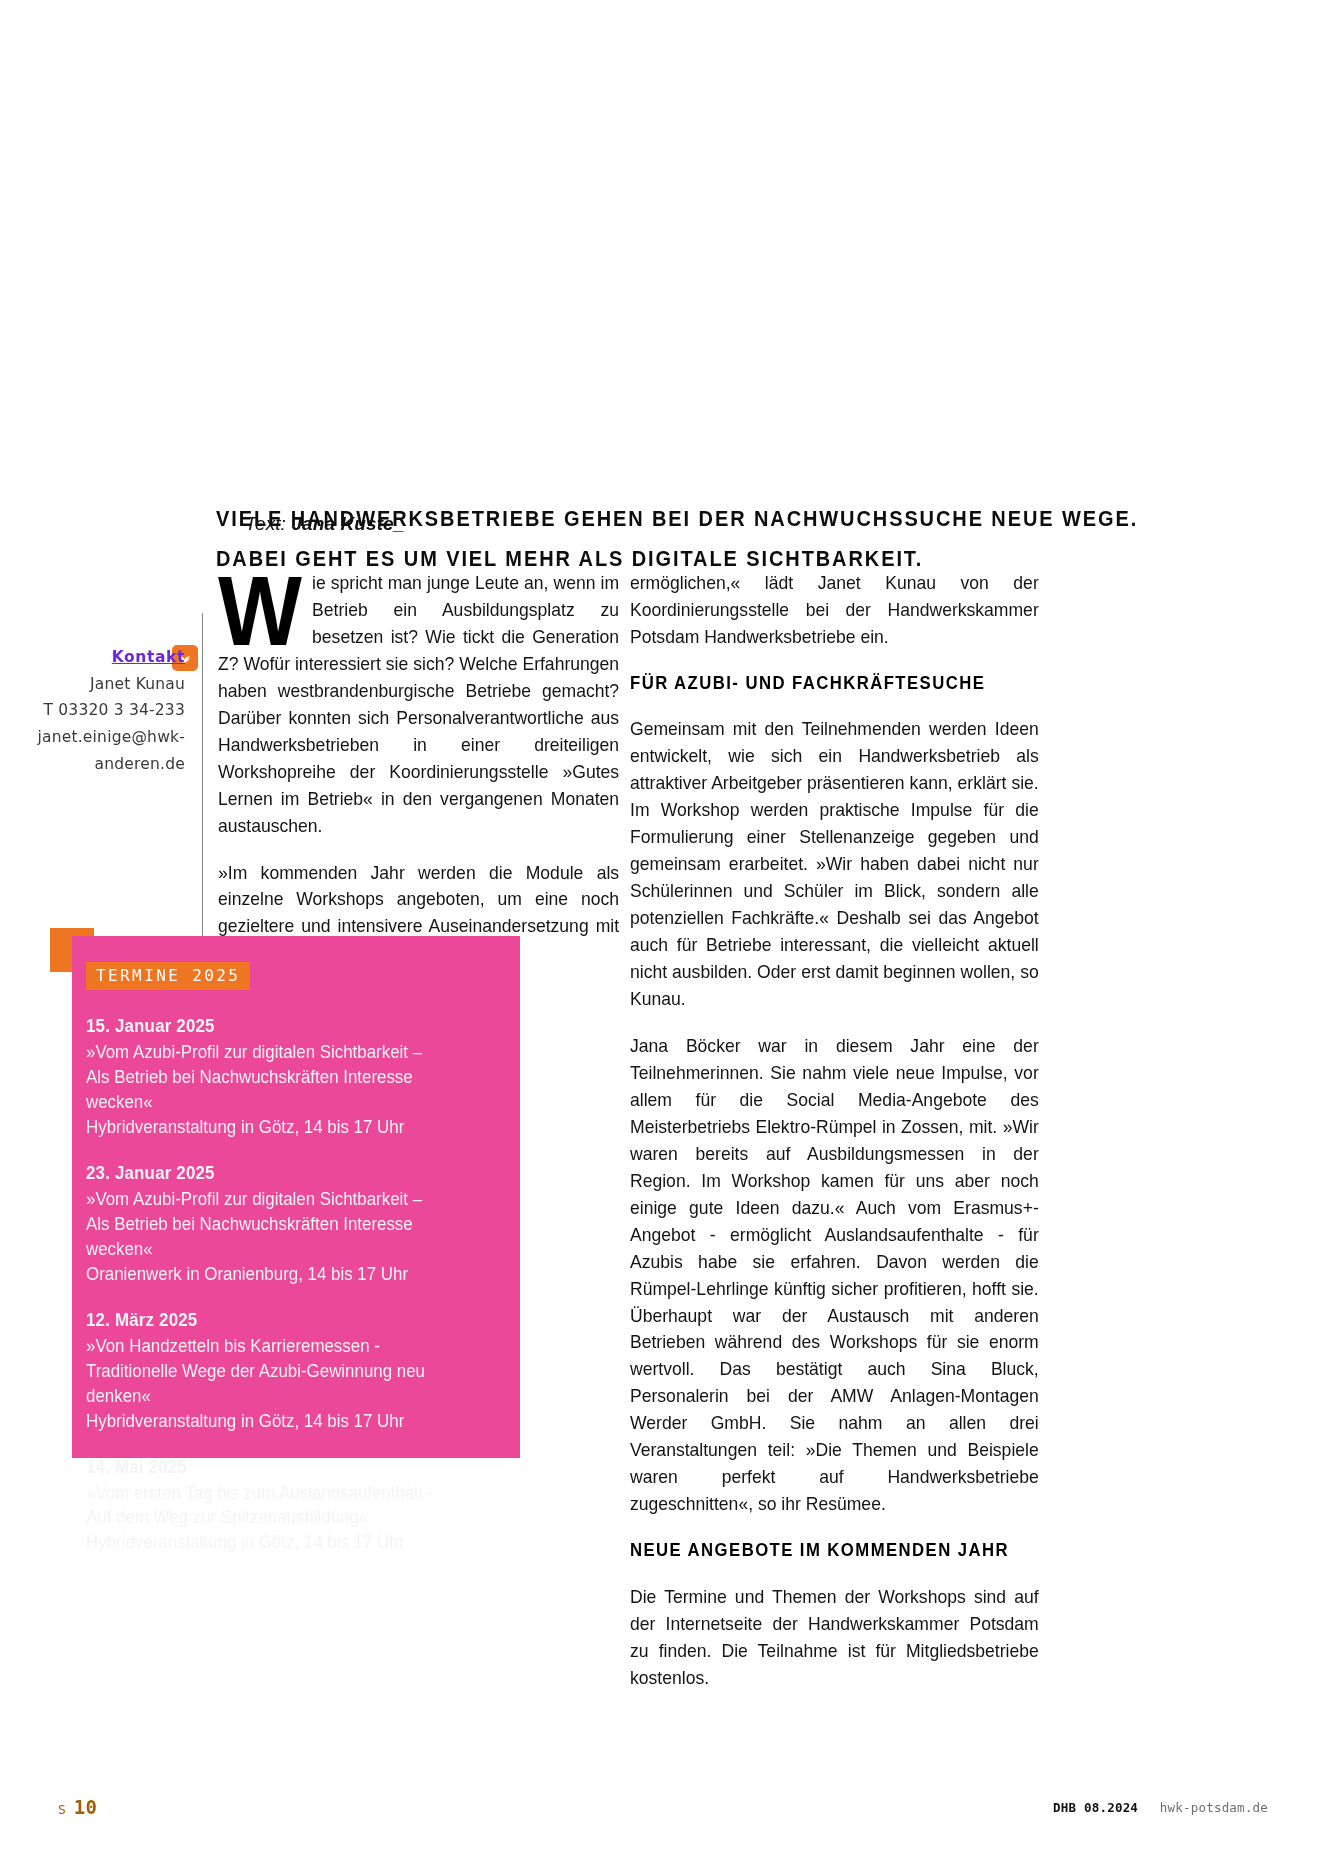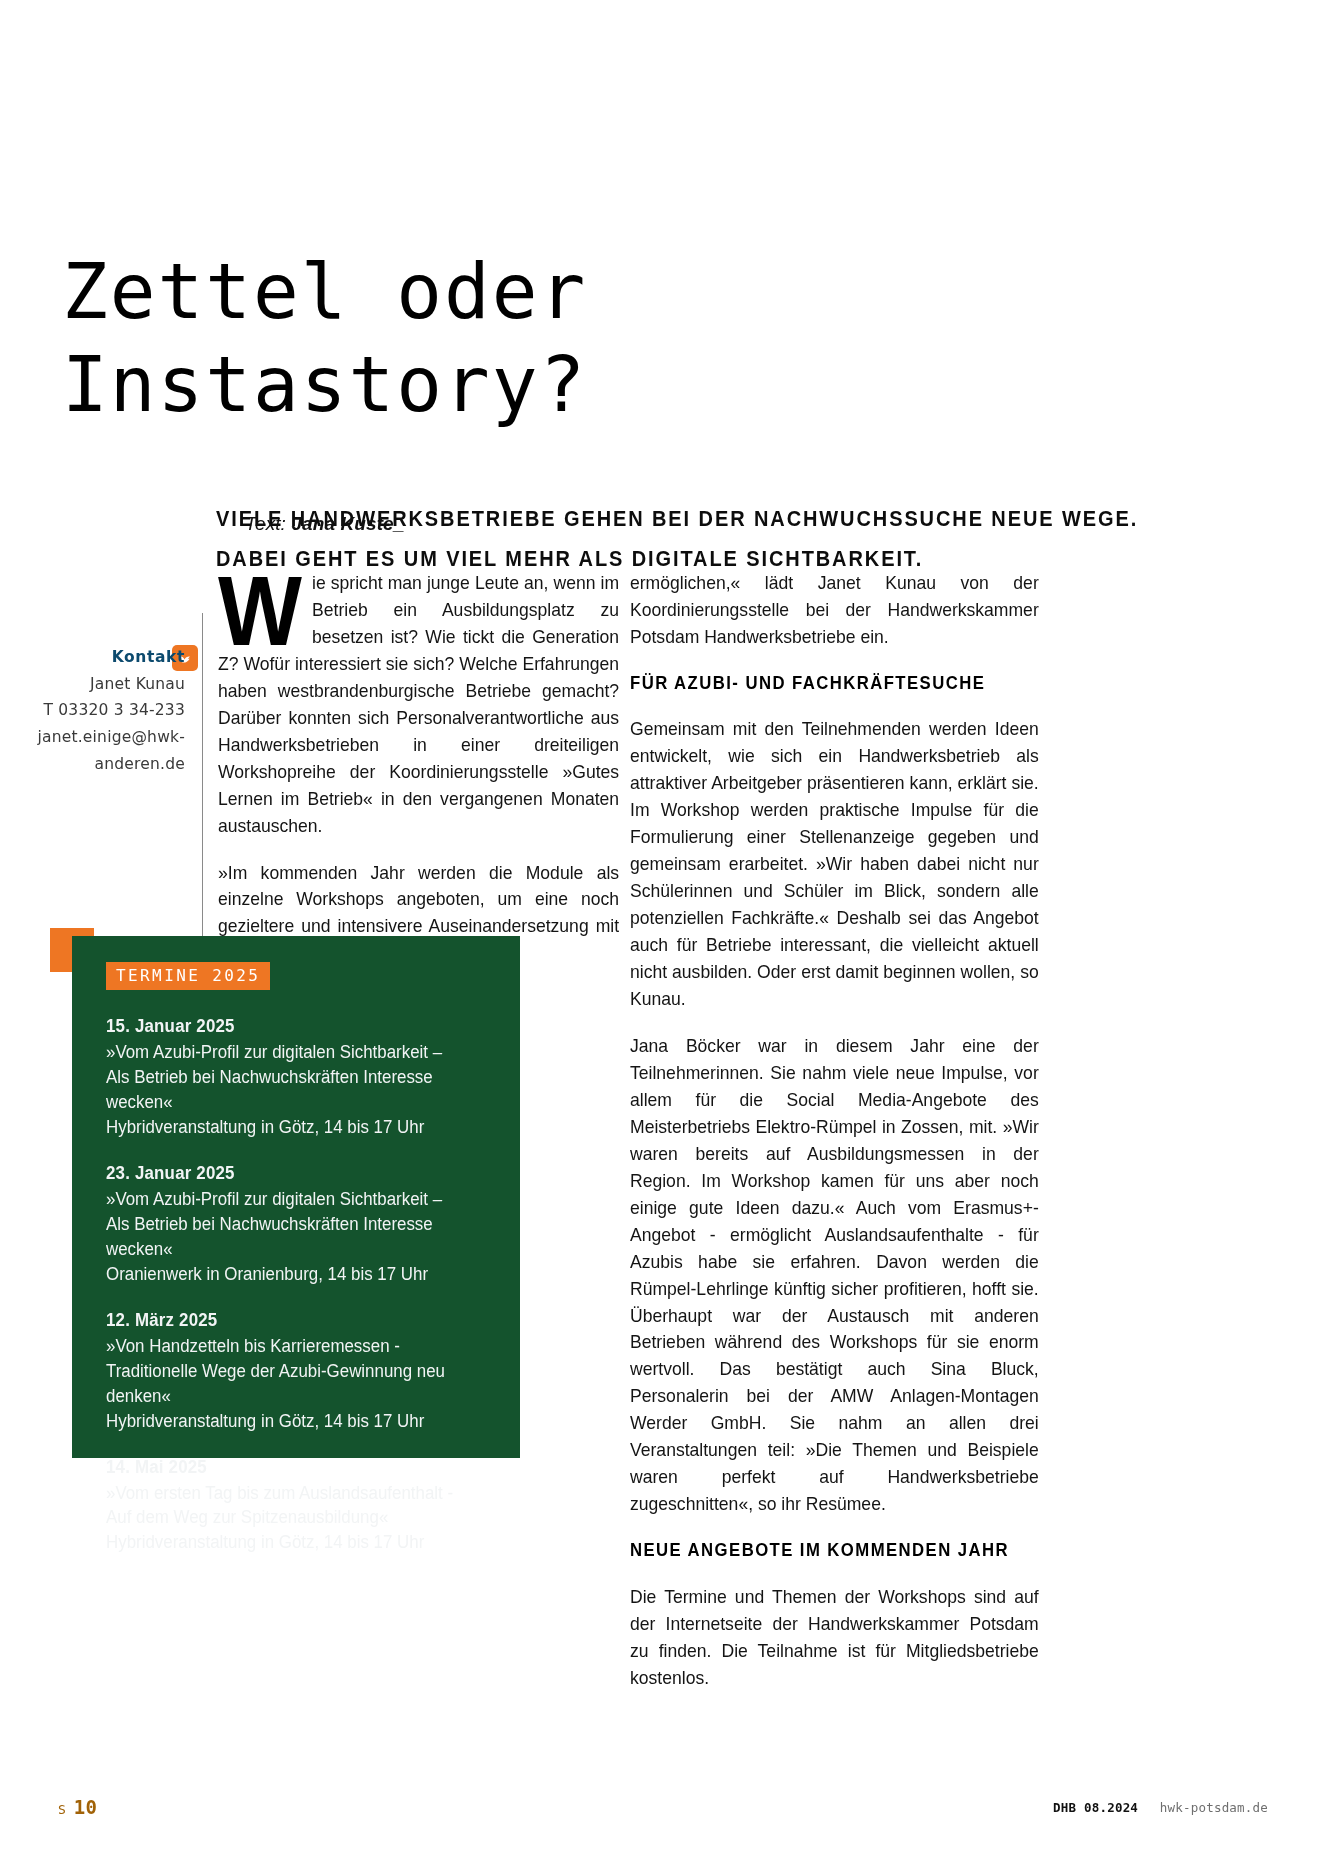--- a/index.html
+++ b/index.html
@@ -88,22 +88,23 @@
     width: 155px;
     text-align: right;
     font-size: 15.5px;
     line-height: 1.72;
     color: #3a3a3a;
     font-family: "DejaVu Sans", sans-serif;
     letter-spacing: 0.2px;
   }
   .contact .c-head {
     font-weight: bold;
-    color: #0c4a6e;
+    color: #6d28d9;
     letter-spacing: 0.6px;
+    text-decoration: underline;
   }
   .contact .c-line { white-space: nowrap; }
 
   .bird-icon {
     position: absolute;
     left: 172px;
     top: 645px;
     width: 26px;
     height: 26px;
     border-radius: 5px;
@@ -167,23 +168,23 @@
     width: 44px;
     height: 44px;
     background: #ee7623;
   }
   .termine-box {
     position: absolute;
     left: 22px;
     top: 8px;
     width: 448px;
     height: 522px;
-    background: #14532d;
+    background: #ec4899;
     box-sizing: border-box;
-    padding: 26px 26px 20px 34px;
+    padding: 26px 26px 20px 14px;
   }
   .termine-title {
     display: inline-block;
     background: #ee7623;
     color: #ffffff;
     font-family: "DejaVu Sans Mono", "Liberation Mono", monospace;
     font-size: 16px;
     letter-spacing: 2.4px;
     padding: 4px 10px 5px 10px;
     margin-bottom: 24px;
@@ -231,22 +232,20 @@
     text-align: center;
   }
   .footer-right .dhb { font-weight: bold; color: #111; }
   .footer-right .site { color: #6f6f6f; margin-left: 14px; }
 </style>
 </head>
 <body>
 
 <div class="page">
 
-  <h1 class="headline">Zettel oder
-Instastory?</h1>
 
   <div class="subtitle">
     <div>VIELE HANDWERKSBETRIEBE GEHEN BEI DER NACHWUCHSSUCHE NEUE WEGE.</div>
     <div>DABEI GEHT ES UM VIEL MEHR ALS DIGITALE SICHTBARKEIT.</div>
   </div>
 
   <div class="byline">
     <span>Text:</span>
     <span class="name">Jana Kuste_</span>
   </div>

